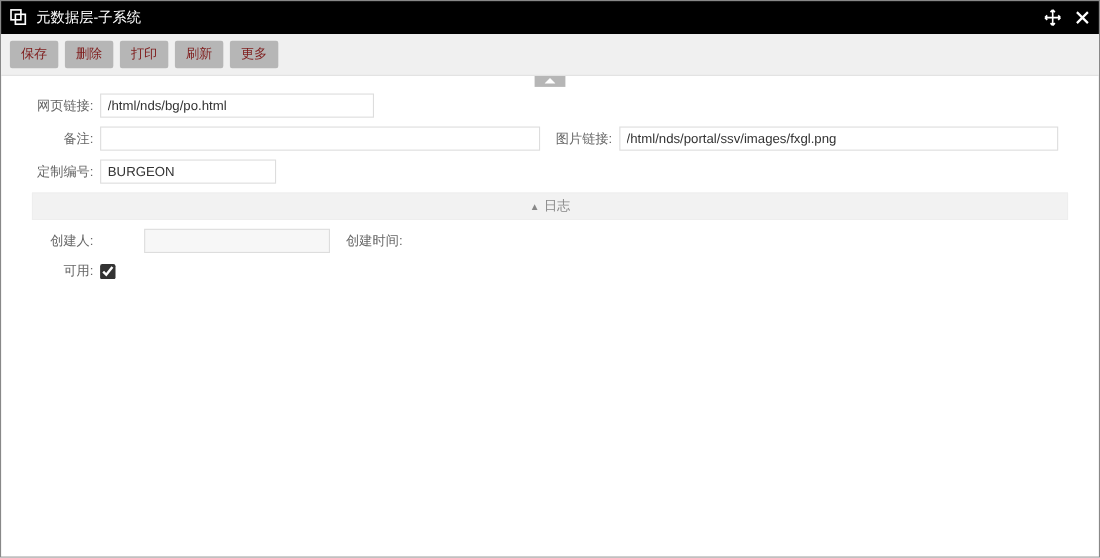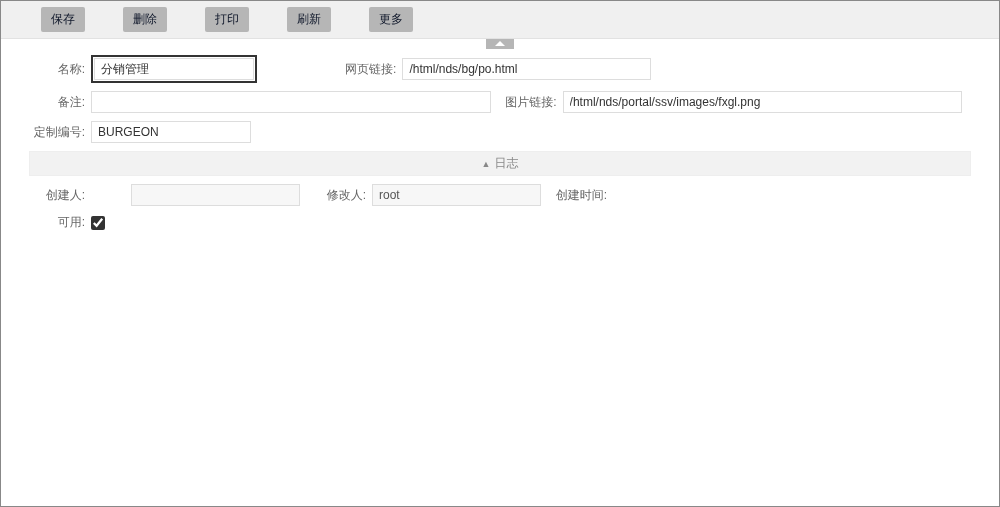--- a/index.html
+++ b/index.html
@@ -4,21 +4,21 @@
 <style>
 * { box-sizing: border-box; margin: 0; padding: 0; }
 body { font-family: "Microsoft YaHei", Arial, sans-serif; font-size: 12px; background: #fff; width: 1000px; height: 507px; overflow: hidden; position: relative; }
 .window { border: 1px solid #888; width: 100%; height: 100%; display: flex; flex-direction: column; background: #fff; }
 .titlebar { background: #000; color: #fff; height: 30px; display: flex; align-items: center; padding: 0 8px; }
 .titlebar .app-icon { margin-right: 8px; display:flex; align-items:center; }
 .titlebar .title { font-size: 13px; flex: 1; }
 .titlebar .win-btns { display: flex; gap: 12px; align-items: center; }
 .titlebar .win-btns span { cursor: pointer; display:flex; align-items:center; }
 .toolbar { background: #f0f0f0; border-bottom: 1px solid #e2e2e2; padding: 6px 8px; display: flex; gap: 6px; }
-.toolbar button { background: #b6b6b6; color: #0f172a; border: none; padding: 4px 10px; font-size: 12px; cursor: pointer; border-radius: 2px; margin-left: 32px; }
+.toolbar button { background: #b6b6b6; color: #7f1d1d; border: none; padding: 4px 10px; font-size: 12px; cursor: pointer; border-radius: 2px; }
 .content { flex: 1; padding: 10px 28px 10px 28px; overflow: auto; position: relative; }
 .collapse-tab { position: absolute; top: 0; left: 50%; transform: translateX(-50%); background: #b6b6b6; width: 28px; height: 10px; display:flex; align-items:center; justify-content:center; cursor:pointer; }
 .collapse-tab svg { display:block; }
 .form-row { display: flex; gap: 10px; margin-bottom: 8px; align-items: center; }
 .field { display: flex; align-items: center; }
 .field.f1 { flex: 0 0 32%; }
 .field.f2 { flex: 0 0 33%; }
 .field.f3 { flex: 0 0 33%; }
 .field.fwide { flex: 0 0 49%; }
 .field label { width: 56px; text-align: right; color: #666; margin-right: 6px; white-space: nowrap; }
@@ -28,43 +28,60 @@
 .field input.ro { background: #f7f7f7; color:#555; }
 .field .outline { border: 2px solid #333; padding: 1px; }
 .chk { width:14px; height:14px; accent-color:#333; }
 .section-hdr { background: #f2f2f2; text-align: center; color: #888; font-size: 12px; padding: 3px 0; margin: 6px 0 8px 0; border:1px solid #eee; display:flex; align-items:center; justify-content:center; gap:4px; }
 .section-hdr .arrow { font-size:9px; }
 </style>
 </head>
 <body>
 
 <div class="window">
+  <div class="titlebar">
+    <span class="app-icon">
+      <svg width="16" height="16" viewBox="0 0 16 16">
+          <rect x="1" y="1" width="9" height="9" fill="none" stroke="#fff" stroke-width="1.5"></rect>
+          <rect x="5" y="5" width="9" height="9" fill="none" stroke="#fff" stroke-width="1.5"></rect>
+        </svg>
+    </span>
+    <span class="title">元数据层-子系统</span>
+    <div class="win-btns">
+      <span>
+        <svg width="16" height="16" viewBox="0 0 16 16" stroke="#fff" stroke-width="1.5" fill="none">
+            <path d="M8 1v14M1 8h14M8 1l-2 2M8 1l2 2M8 15l-2-2M8 15l2-2M1 8l2-2M1 8l2 2M15 8l-2-2M15 8l-2 2"></path>
+          </svg>
+      </span>
+      <span>
+        <svg width="14" height="14" viewBox="0 0 14 14" stroke="#fff" stroke-width="2">
+            <path d="M2 2l10 10M12 2L2 12"></path>
+          </svg>
+      </span>
+    </div>
+  </div>
 
   <div class="toolbar">
     <button>保存</button>
     <button>删除</button>
     <button>打印</button>
     <button>刷新</button>
     <button>更多</button>
   </div>
 
   <div class="content">
     <div class="collapse-tab">
       <svg width="10" height="6" viewBox="0 0 10 6">
           <path d="M0 5 L5 0 L10 5 Z" fill="#fff"></path>
         </svg>
     </div>
 
     <div style="height:6px"></div>
 
     <div class="form-row">
-      <div class="field f1">
-        <label>名称:</label>
-        <span class="outline"><input type="text" class="short" value="分销管理" style=""></span>
-      </div>
       <div class="field f3">
         <label>网页链接:</label>
         <input type="text" value="/html/nds/bg/po.html" style="">
       </div>
     </div>
 
     <div class="form-row">
       <div class="field fwide">
         <label>备注:</label>
         <input type="text" value="" style="">
@@ -86,24 +103,20 @@
       <span class="arrow">▲</span>
       <span>日志</span>
     </div>
 
     <div class="form-row">
       <div class="field" style="flex:0 0 24%;gap:40px;">
         <label>创建人:</label>
         <input type="text" class="ro" readonly="" value="" style="">
       </div>
       <div class="field" style="flex:0 0 24%;">
-        <label>修改人:</label>
-        <input type="text" class="ro" readonly="" value="root" style="">
-      </div>
-      <div class="field" style="flex:0 0 24%;">
         <label>创建时间:</label>
       </div>
     </div>
 
     <div class="form-row">
       <div class="field f1">
         <label>可用:</label>
         <input type="checkbox" class="chk" checked="" style="">
       </div>
     </div>

